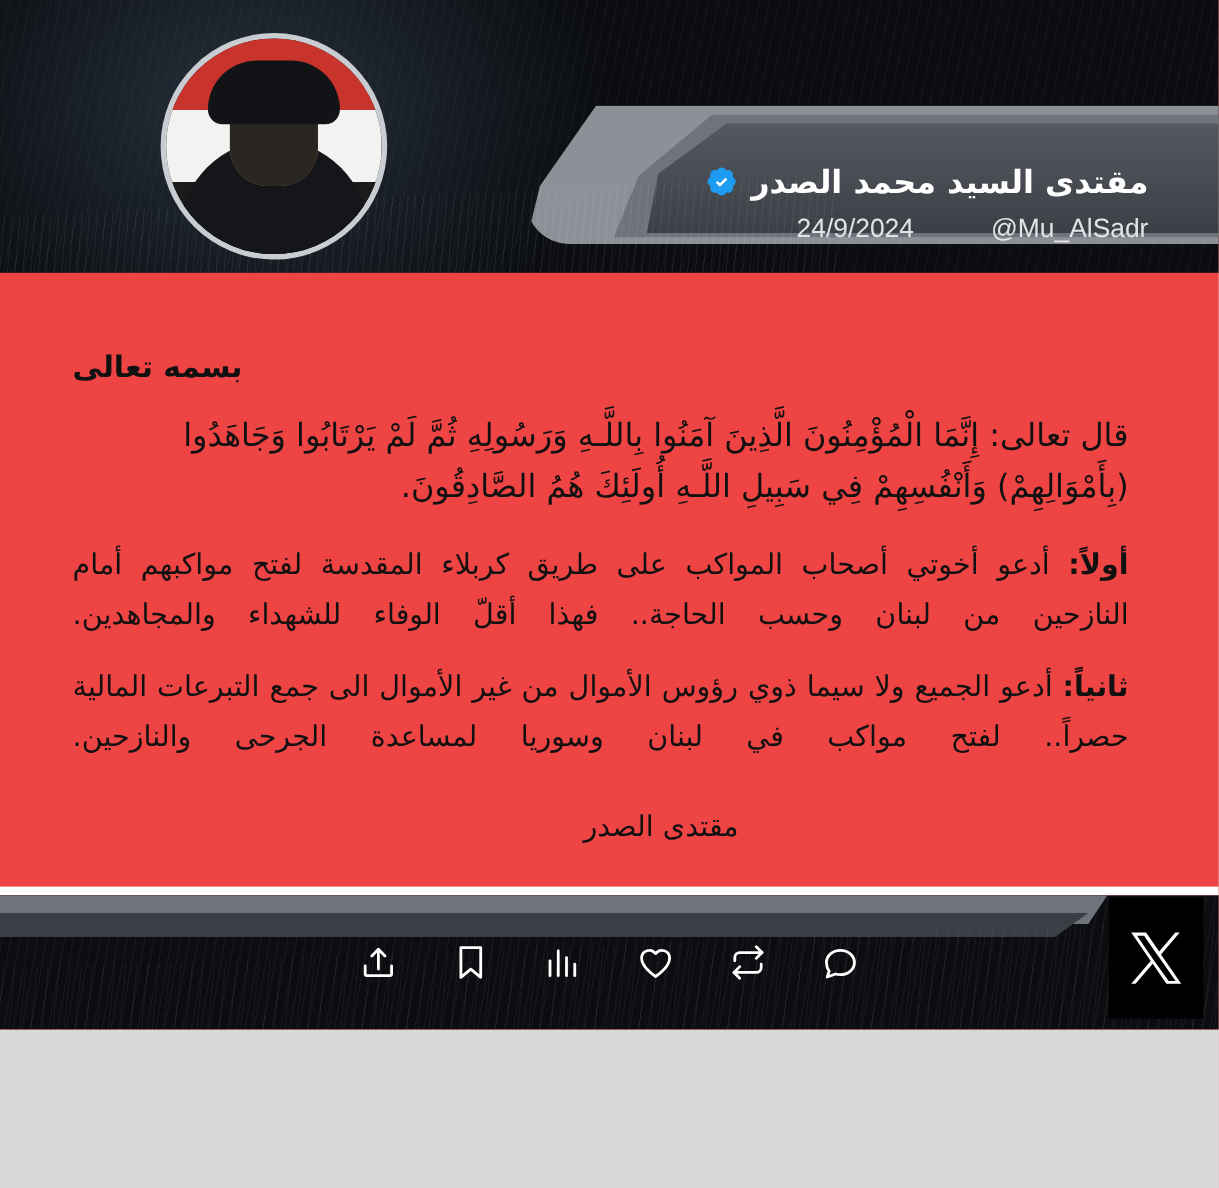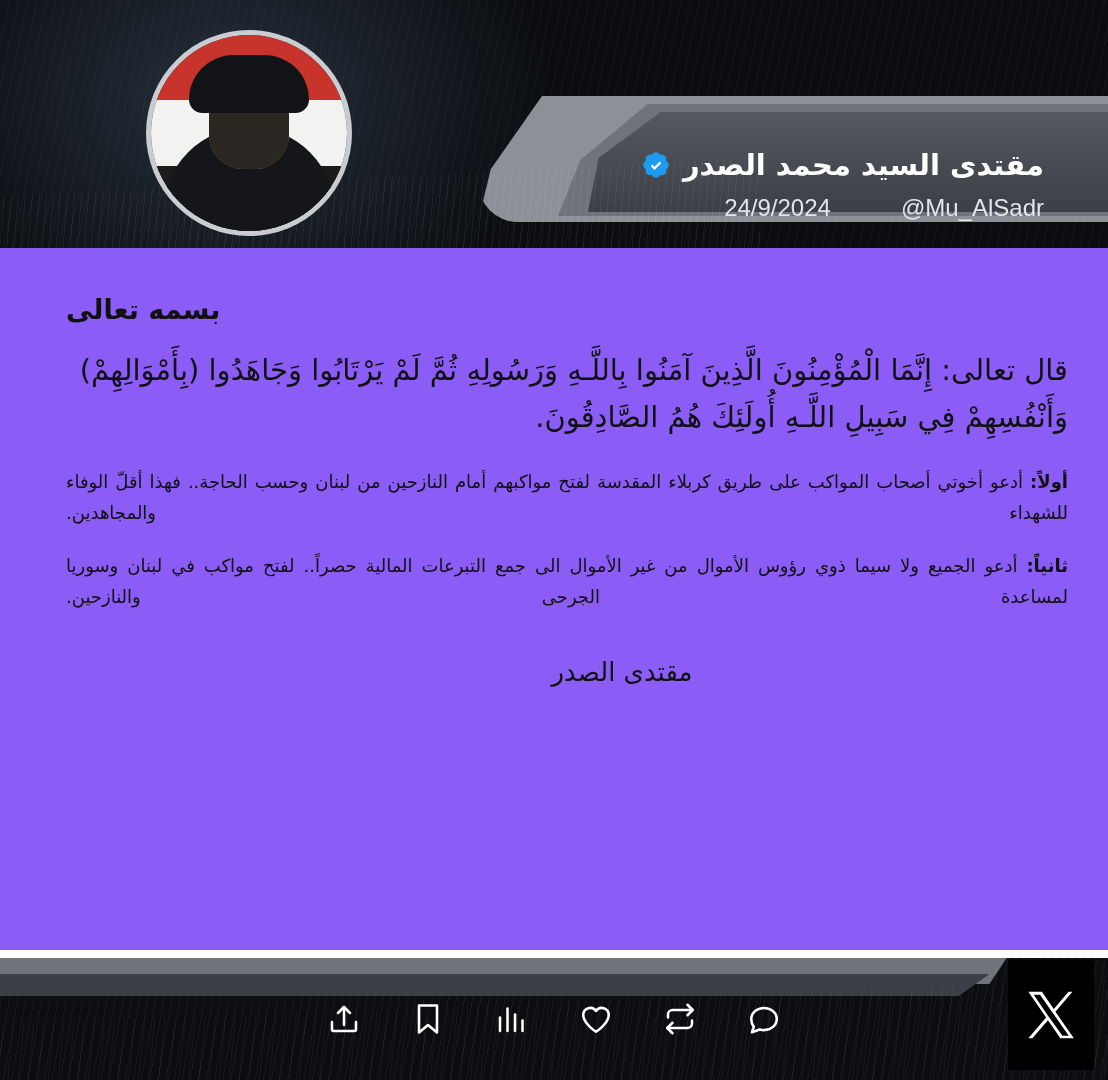--- a/index.html
+++ b/index.html
@@ -9,22 +9,22 @@
   }
   body {
     width: 1108px;
     height: 1080px;
     overflow: hidden;
     font-family: "DejaVu Sans", "Liberation Sans", sans-serif;
   }
   .card {
     position: relative;
     width: 1108px;
-    height: 1080px;
-    background: #8b5cf6;
+    height: 936px;
+    background: #ef4444;
     overflow: hidden;
   }
 
   
   .header {
     position: relative;
     width: 1108px;
     height: 248px;
     background: #0b0d10;
     overflow: hidden;
@@ -209,42 +209,43 @@
   }
   .handle {
     color: #e2e4e7;
     font-size: 24px;
     font-family: Liberation Sans, sans-serif;
   }
 
   
   .content {
     position: relative;
-    padding: 34px 40px 0 66px;
+    padding: 34px 82px 0 66px;
     box-sizing: border-box;
     direction: rtl;
     text-align: right;
     color: #1a1a1a;
+    margin-top: 25px;
   }
   .basmala {
     font-size: 27px;
     font-weight: bold;
     text-align: left;
     margin: 12px 0 22px 0;
     color: #111;
   }
   .ayah {
     font-size: 29px;
     line-height: 1.62;
     text-align: right;
     margin: 0 0 26px 0;
     color: #111;
   }
   .para {
-    font-size: 18px;
+    font-size: 26px;
     line-height: 1.72;
     text-align: justify;
     text-align-last: justify;
     margin: 0 0 22px 0;
     color: #111;
   }
   .para.center-last { text-align-last: center; }
   .para b { font-weight: bold; }
   .signature {
     font-size: 26px;

